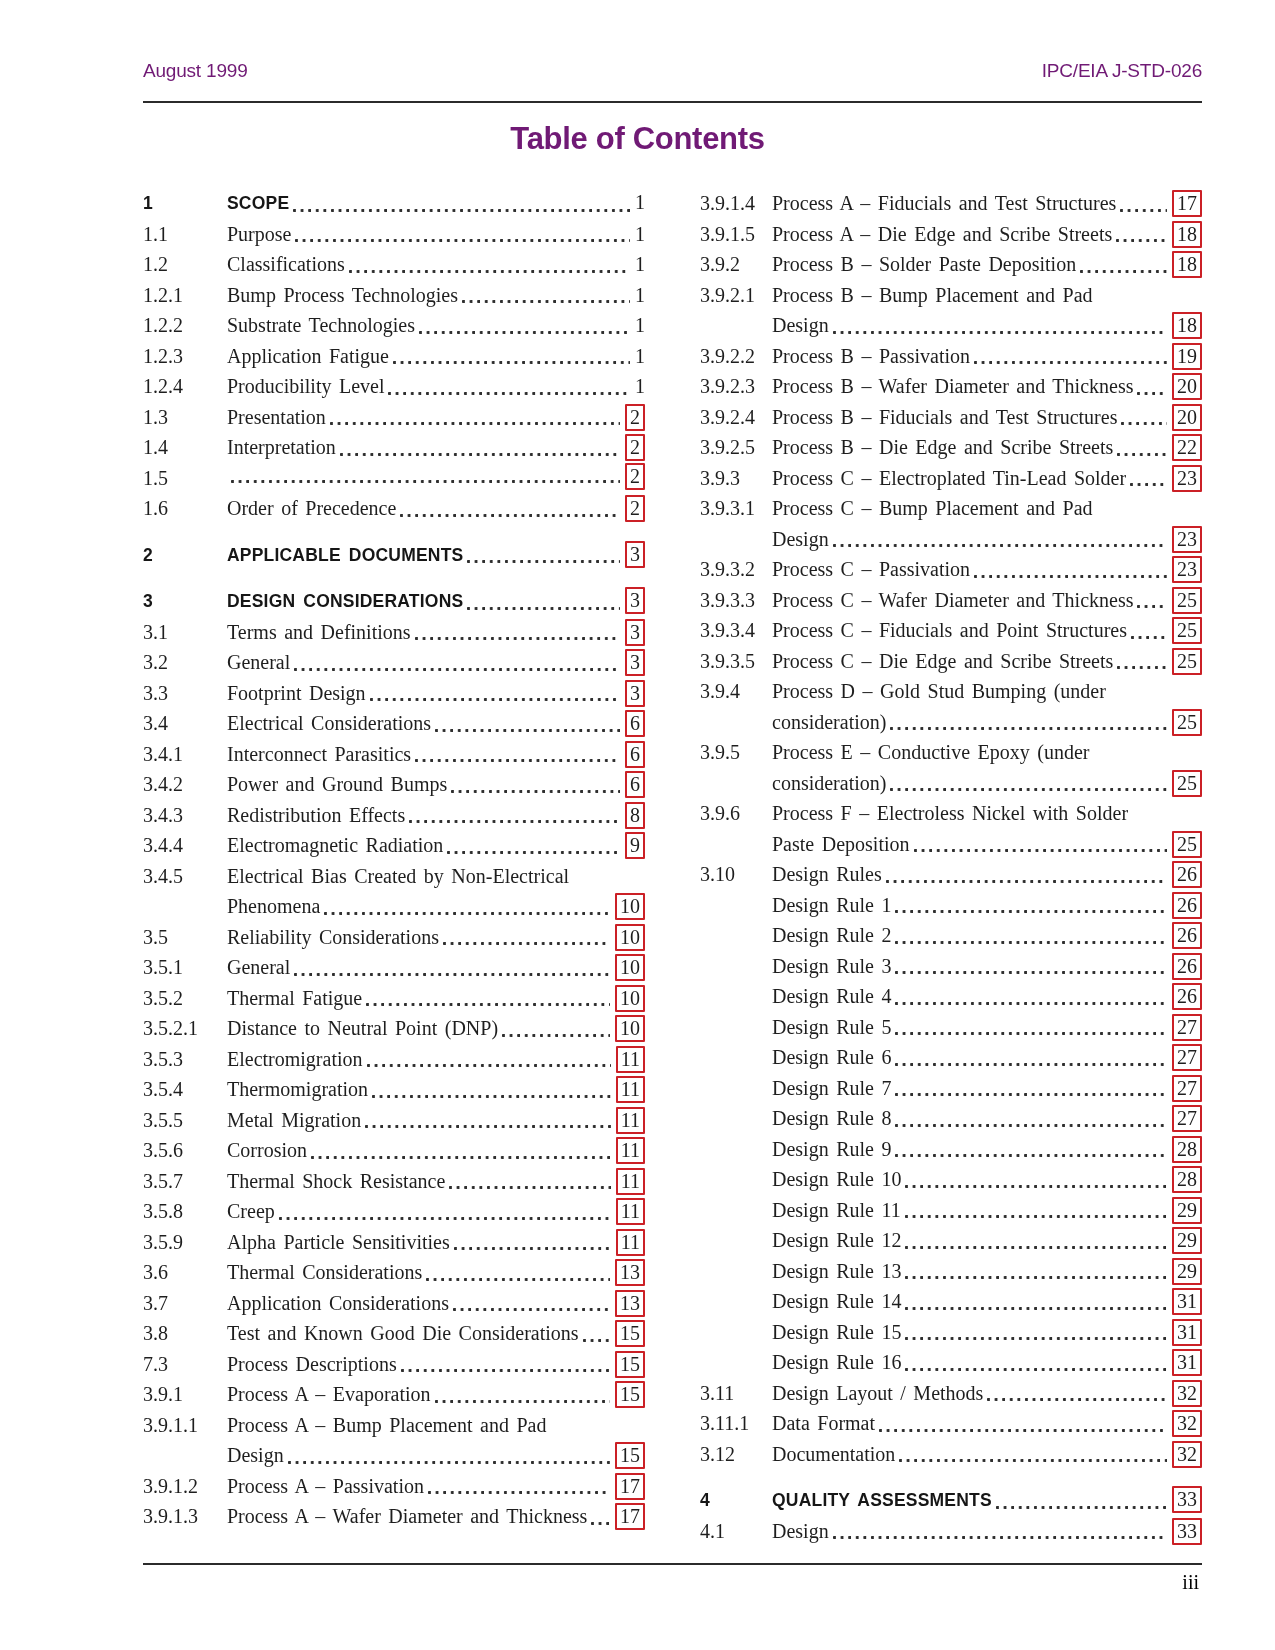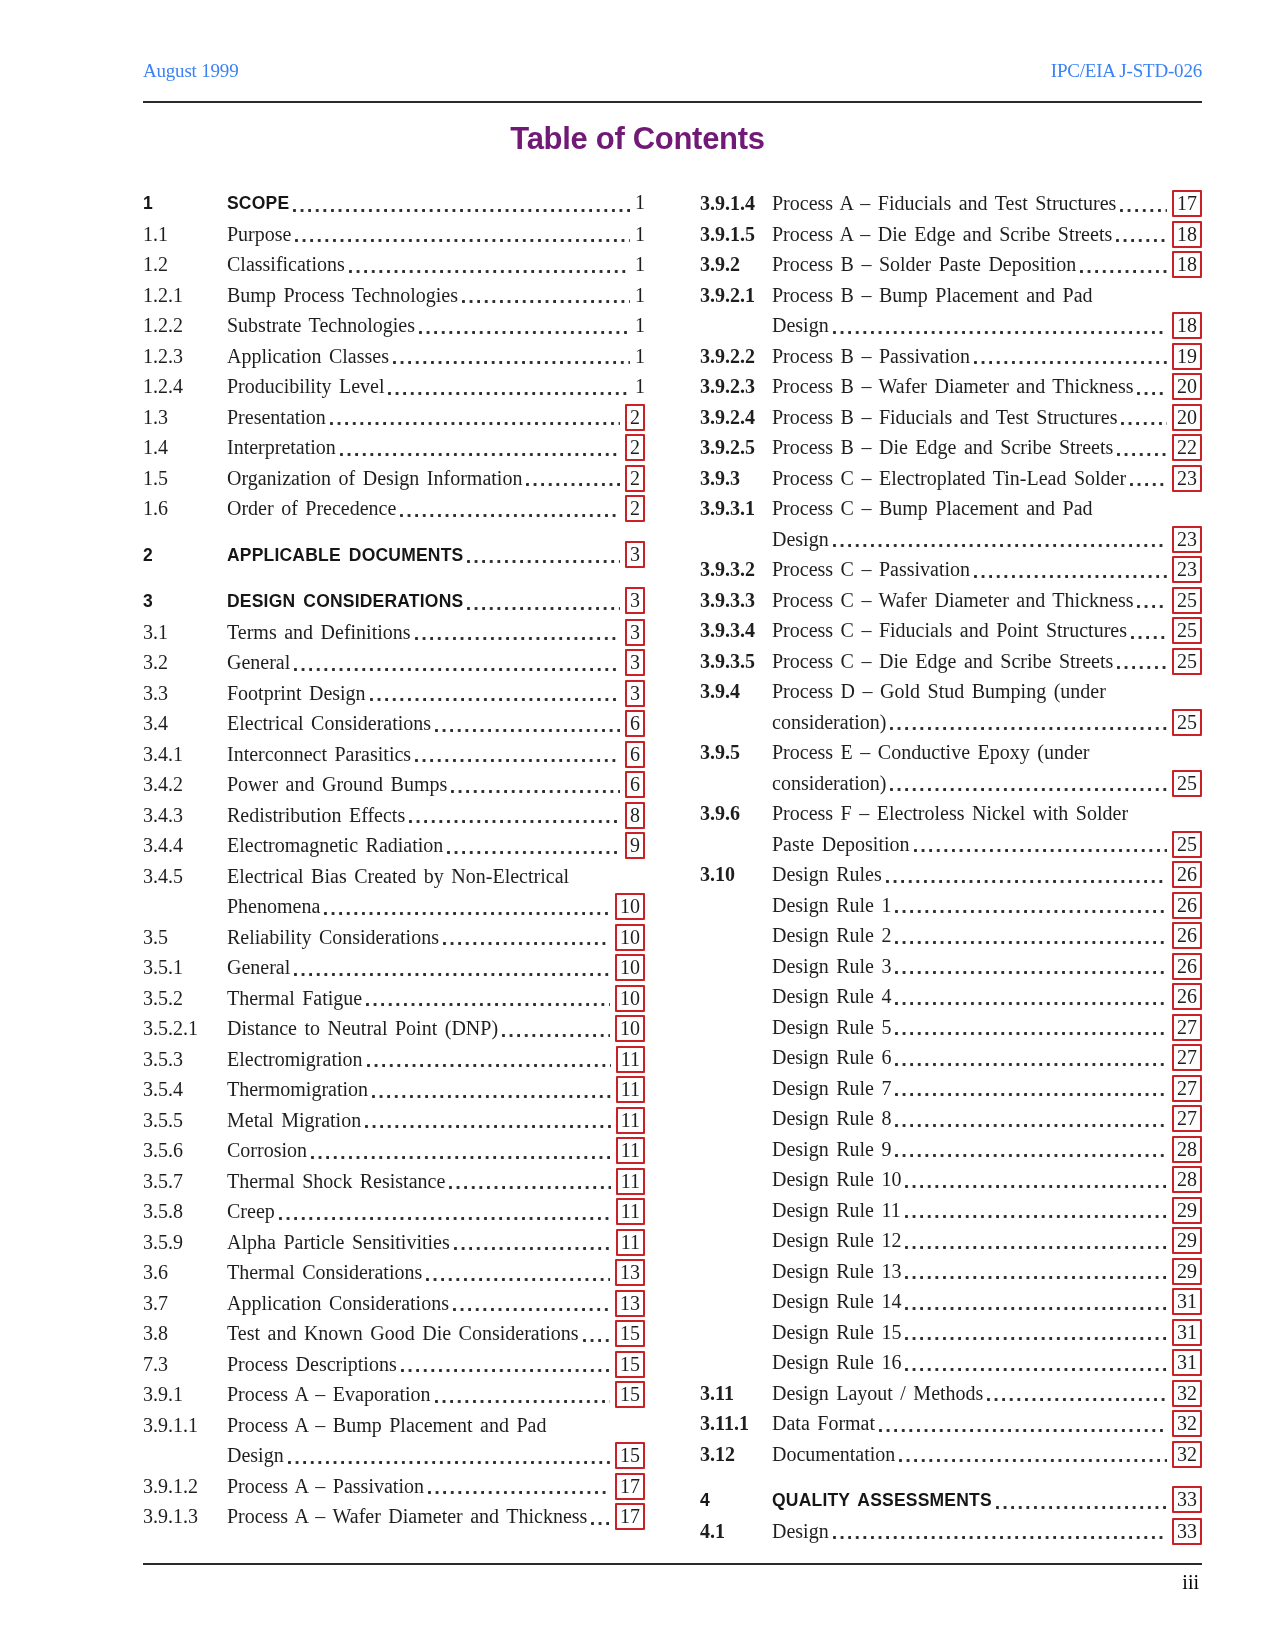--- a/index.html
+++ b/index.html
@@ -9,42 +9,42 @@
     margin:0 auto;
     background:#ffffff;
     font-family:"Liberation Serif", serif;
     color:#1e1e1e;
     overflow:hidden;
   }
   
   .page-header{
     position:absolute;left:143px;right:73px;top:60px;
     display:flex;justify-content:space-between;align-items:flex-end;
-    font-family:Liberation Serif, serif;
-    font-size:19px;letter-spacing:-0.2px;color:#3b82f6;
+    font-family:Liberation Sans, sans-serif;
+    font-size:19px;letter-spacing:-0.2px;color:#701a75;
     padding-bottom:19px;border-bottom:2px solid #2b2b2b;
   }
   
   .doc-title{
     position:absolute;top:121px;left:0;right:0;
     text-align:center;
     font-family:"Liberation Sans", sans-serif;
     font-size:31px;font-weight:700;letter-spacing:-0.3px;color:#701a75;
   }
   
   .toc{
     position:absolute;top:188px;left:143px;width:1059px;
     display:flex;gap:55px;
     font-size:20px;line-height:30.5px;
   }
   .toc-col{width:502px;flex:0 0 502px;}
   .entry{display:flex;align-items:flex-start;}
   .entry.gap{margin-top:16px;}
   .num{flex:0 0 84px;white-space:nowrap;}
-  .col-right .num{flex-basis:72px;font-weight:bold;}
+  .col-right .num{flex-basis:72px;}
   .content{flex:1;min-width:0;}
   .line{display:flex;align-items:baseline;}
   .title{white-space:nowrap;word-spacing:2.5px;}
   .entry.bold .num,.entry.bold .title{
     font-family:"Liberation Sans", sans-serif;
     font-weight:700;font-size:17.5px;letter-spacing:0.2px;word-spacing:3px;
     color:#161616;
   }
   .leader{flex:1 1 auto;min-width:10px;align-self:stretch;position:relative;}
   .leader::before{
@@ -128,21 +128,21 @@
               <span class="title">Substrate Technologies</span>
               <span class="leader"></span>
               <span class="pagenum">1</span>
             </div>
           </div>
         </div>
         <div class="entry">
           <span class="num">1.2.3</span>
           <div class="content">
             <div class="line">
-              <span class="title">Application Classes</span>
+              <span class="title">Application Fatigue</span>
               <span class="leader"></span>
               <span class="pagenum">1</span>
             </div>
           </div>
         </div>
         <div class="entry">
           <span class="num">1.2.4</span>
           <div class="content">
             <div class="line">
               <span class="title">Producibility Level</span>
@@ -168,21 +168,20 @@
               <span class="title">Interpretation</span>
               <span class="leader"></span>
               <span class="pagenum boxed">2</span>
             </div>
           </div>
         </div>
         <div class="entry">
           <span class="num">1.5</span>
           <div class="content">
             <div class="line">
-              <span class="title">Organization of Design Information</span>
               <span class="leader"></span>
               <span class="pagenum boxed">2</span>
             </div>
           </div>
         </div>
         <div class="entry">
           <span class="num">1.6</span>
           <div class="content">
             <div class="line">
               <span class="title">Order of Precedence</span>

